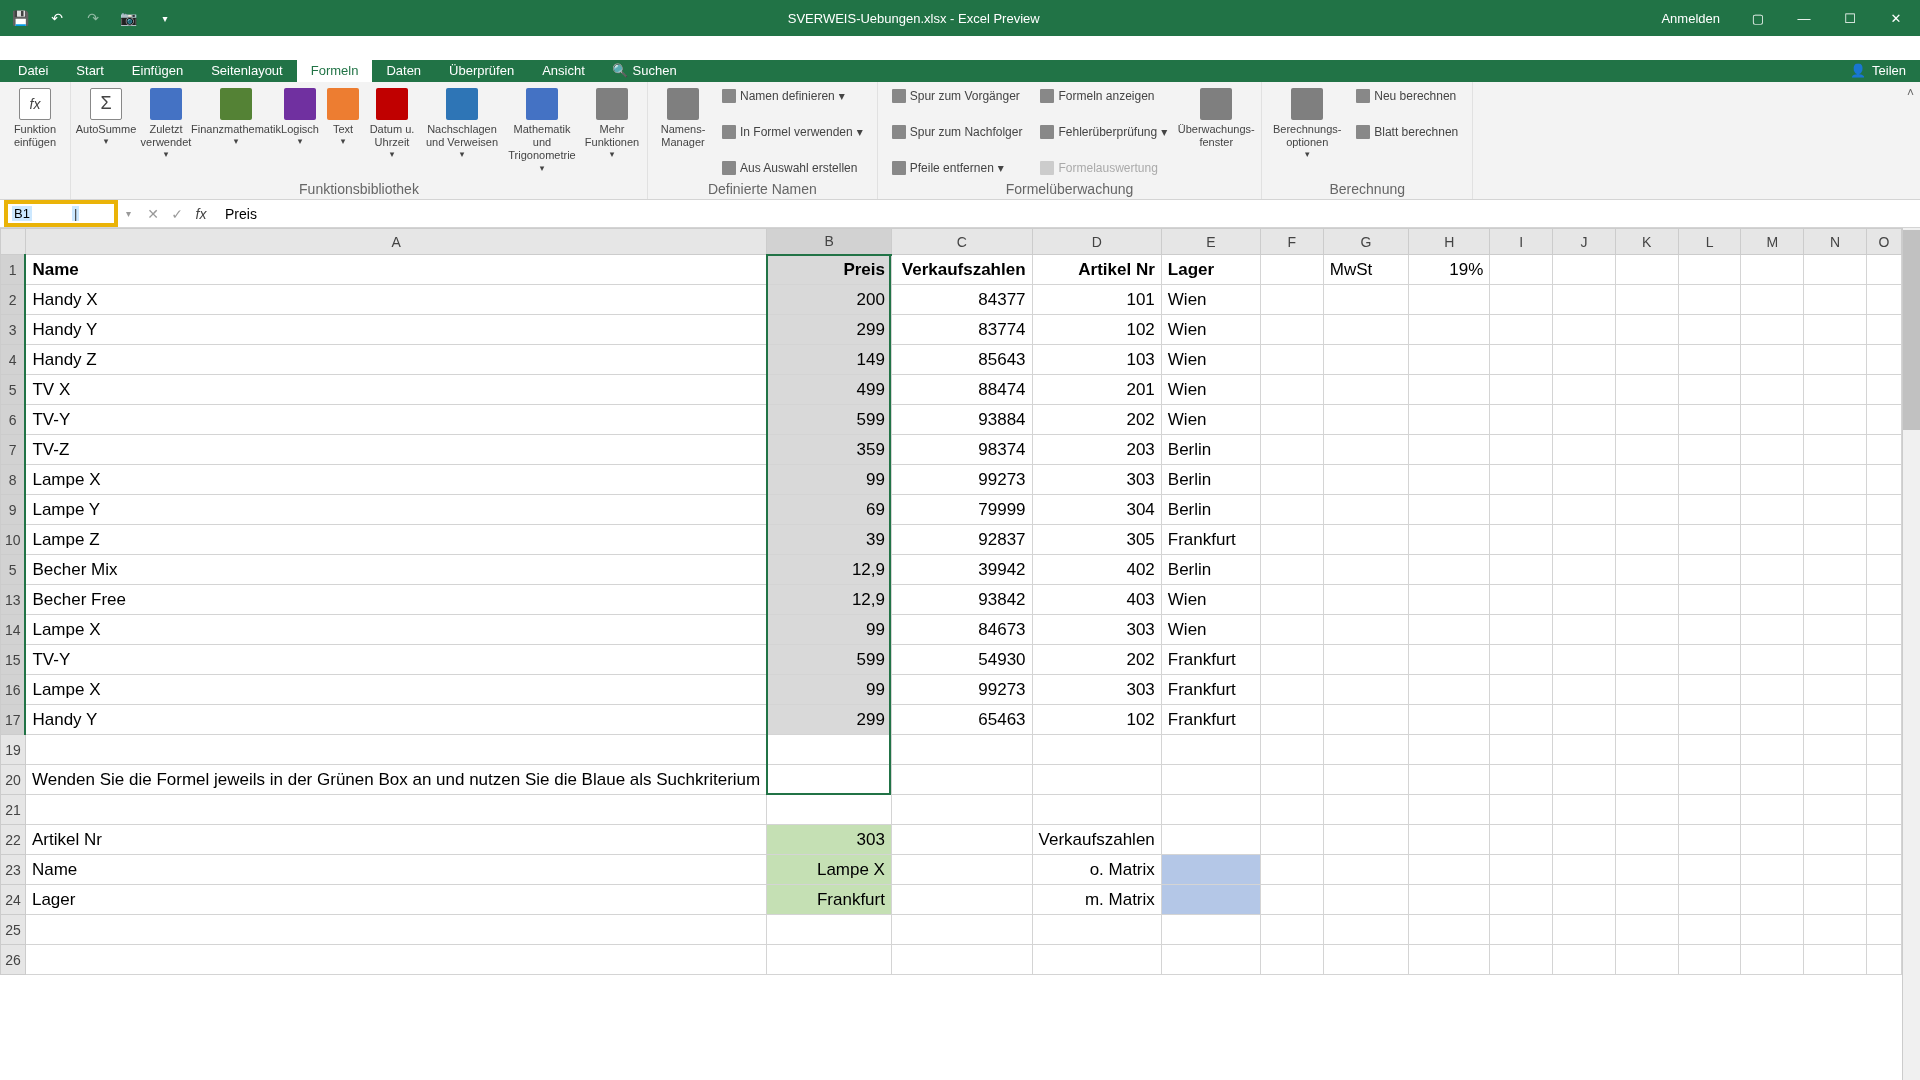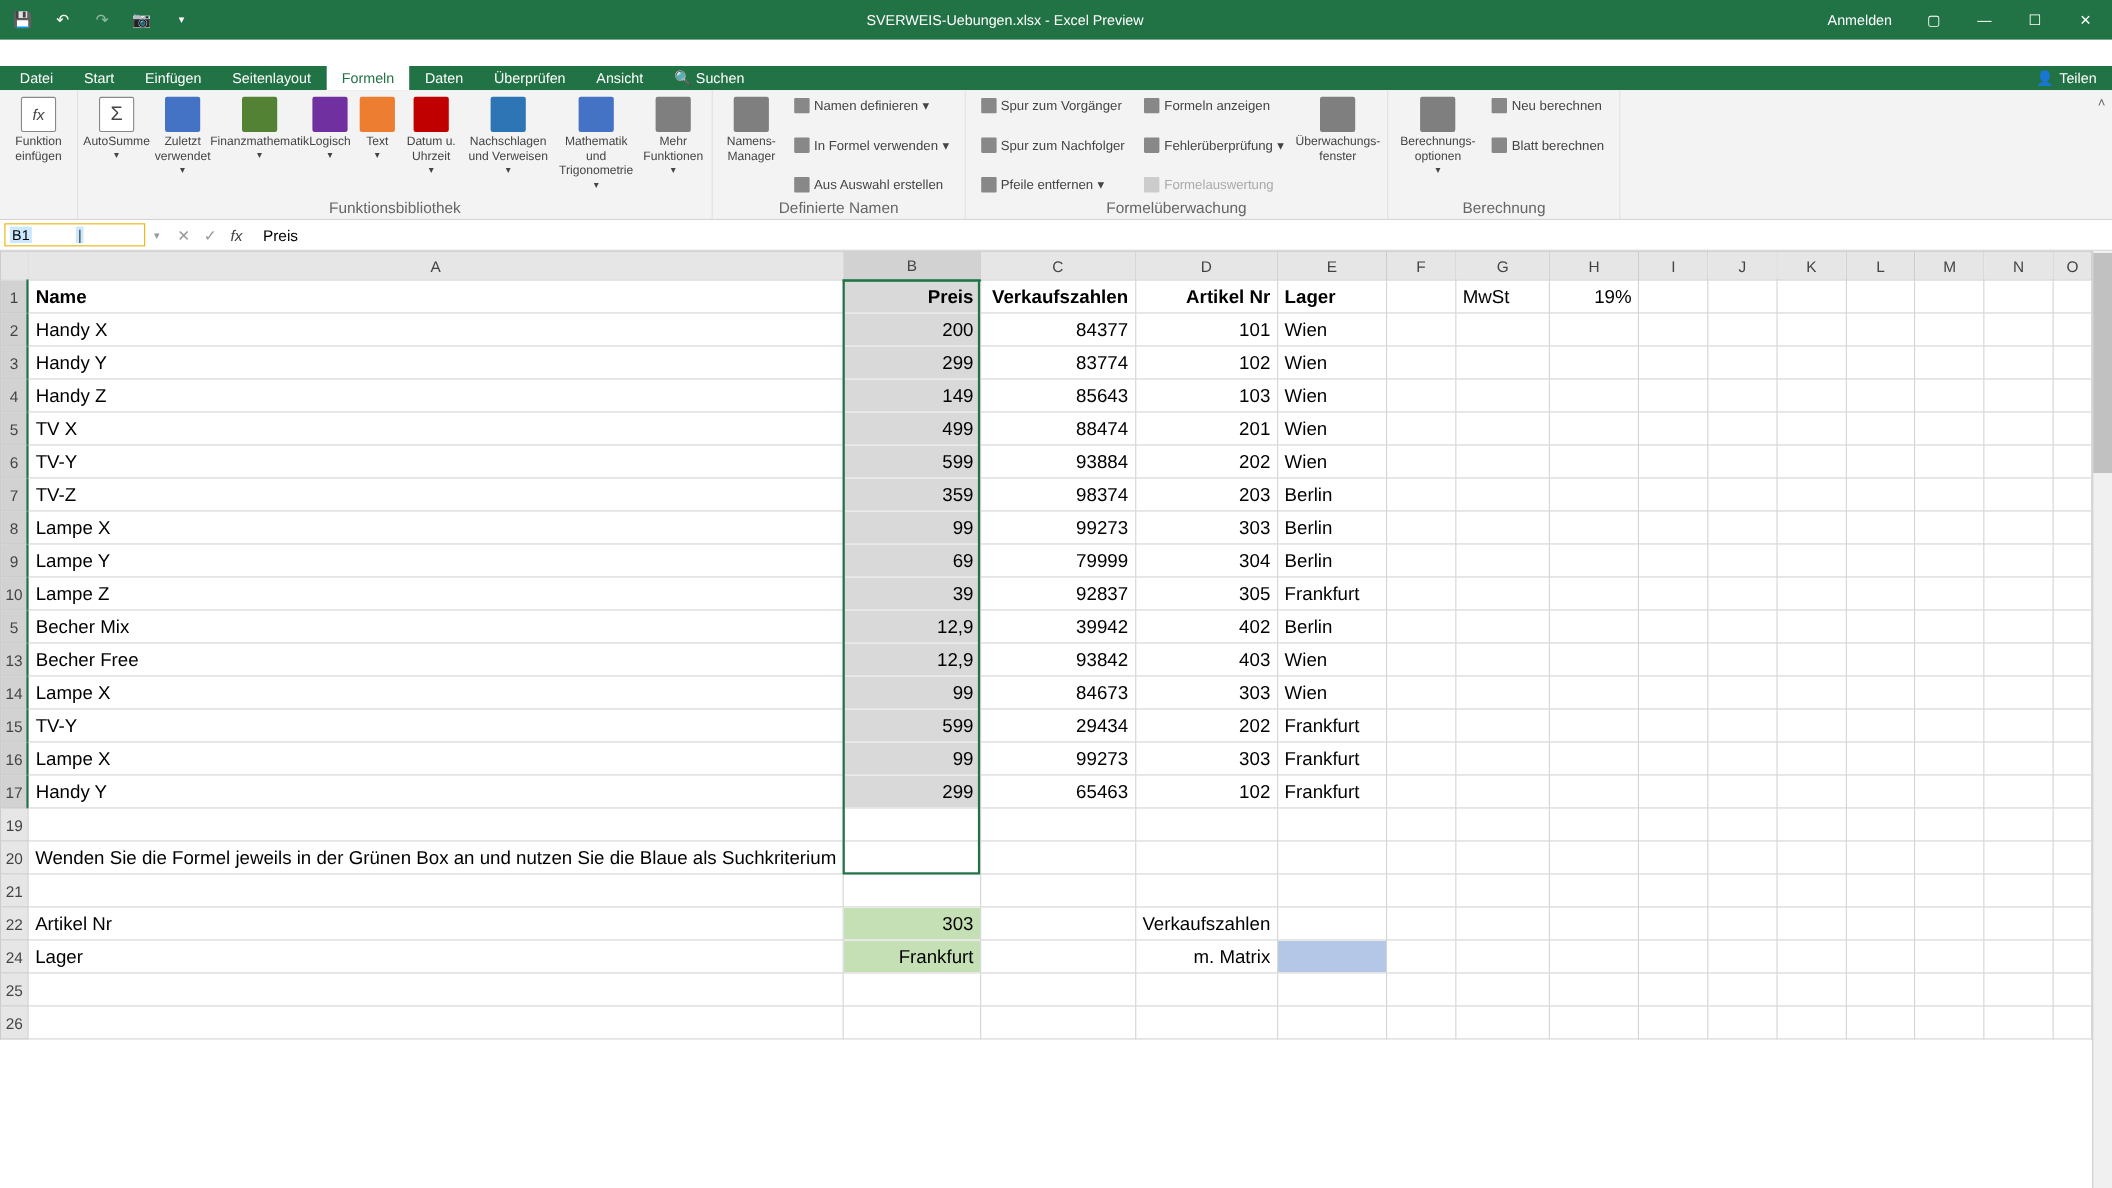--- a/index.html
+++ b/index.html
@@ -39,21 +39,21 @@
 .ribbon-icon.gray { background: #7f7f7f; }
 .ribbon-icon.red { background: #c00000; }
 .ribbon-small-list { display: flex; flex-direction: column; gap: 20px; padding: 2px 4px; }
 .ribbon-small-item { font-size: 12px; color: #444; display: flex; align-items: center; gap: 4px; white-space: nowrap; padding: 1px 4px; }
 .ribbon-small-item.disabled { color: #aaa; }
 .ribbon-small-icon { width: 14px; height: 14px; background: #888; border-radius: 1px; }
 .collapse-ribbon { position: absolute; right: 6px; top: 4px; font-size: 12px; color: #666; }
 
 
 .formulabar { height: 28px; display: flex; align-items: center; border-bottom: 1px solid #d4d4d4; background: #fff; }
-.namebox { width: 128px; border: 1px solid #eab308; margin: 2px 4px; padding: 2px 4px; font-size: 13px; background: #fff; display:flex; align-items:center;}
+.namebox { width: 114px; border: 4px solid #eab308; margin: 2px 4px; padding: 2px 4px; font-size: 13px; background: #fff; display:flex; align-items:center;}
 .namebox span { background: #cce8ff; padding: 0 2px; }
 .fb-btns { display: flex; gap: 0; padding: 0 6px; color: #999; }
 .fb-btn { width: 24px; text-align: center; font-size: 14px; }
 .formula-input { flex: 1; padding: 2px 6px; font-size: 14px; border: none; outline: none; }
 
 
 .grid-container { position: relative; height: 858px; display: flex; }
 .grid-scroll { flex: 1; overflow: hidden; position: relative; }
 .spreadsheet { border-collapse: collapse; table-layout: fixed; }
 .colhdr th { background: #e6e6e6; border: 1px solid #ccc; font-weight: normal; font-size: 14px; color: #444; height: 26px; position: relative; }
@@ -518,21 +518,21 @@
             <td class="cell"></td>
             <td class="cell"></td>
             <td class="cell"></td>
             <td class="cell"></td>
             <td class="cell"></td>
           </tr>
           <tr>
             <td class="rowhdr sel">15</td>
             <td class="cell">TV-Y</td>
             <td class="cell selcol num">599</td>
-            <td class="cell num">29434</td>
+            <td class="cell num">54930</td>
             <td class="cell num">202</td>
             <td class="cell">Frankfurt</td>
             <td class="cell"></td>
             <td class="cell"></td>
             <td class="cell num"></td>
             <td class="cell"></td>
             <td class="cell"></td>
             <td class="cell"></td>
             <td class="cell"></td>
             <td class="cell"></td>
@@ -629,20 +629,38 @@
             <td class="cell"></td>
             <td class="cell"></td>
           </tr>
           <tr>
             <td class="rowhdr">22</td>
             <td class="cell">Artikel Nr</td>
             <td class="cell num green" style="text-align:right">303</td>
             <td class="cell num"></td>
             <td class="cell num" style="overflow:visible">Verkaufszahlen</td>
             <td class="cell"></td>
+            <td class="cell"></td>
+            <td class="cell"></td>
+            <td class="cell num"></td>
+            <td class="cell"></td>
+            <td class="cell"></td>
+            <td class="cell"></td>
+            <td class="cell"></td>
+            <td class="cell"></td>
+            <td class="cell"></td>
+            <td class="cell"></td>
+          </tr>
+          <tr>
+            <td class="rowhdr">23</td>
+            <td class="cell">Name</td>
+            <td class="cell num green">Lampe X</td>
+            <td class="cell num"></td>
+            <td class="cell num">o. Matrix</td>
+            <td class="cell blue"></td>
             <td class="cell"></td>
             <td class="cell"></td>
             <td class="cell num"></td>
             <td class="cell"></td>
             <td class="cell"></td>
             <td class="cell"></td>
             <td class="cell"></td>
             <td class="cell"></td>
             <td class="cell"></td>
             <td class="cell"></td>

